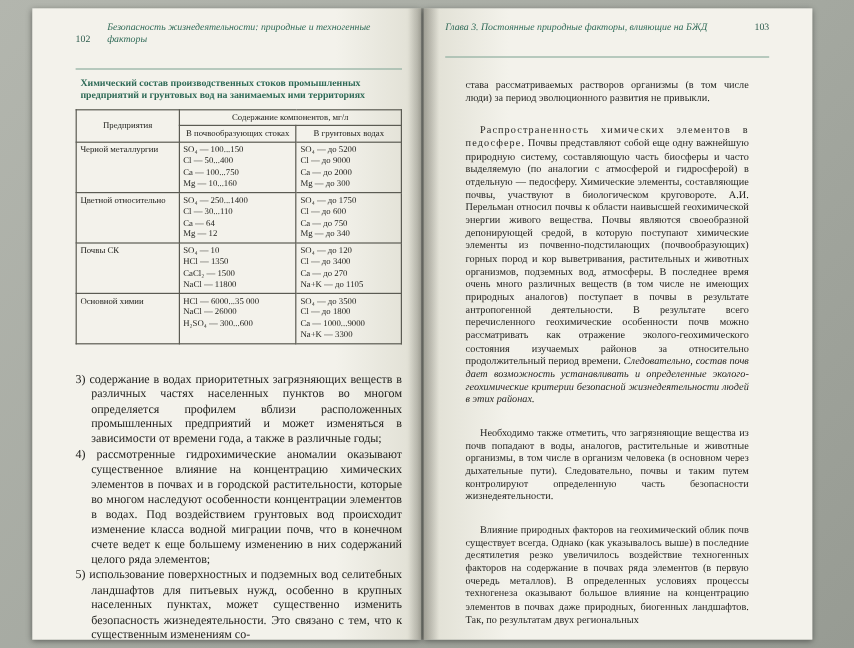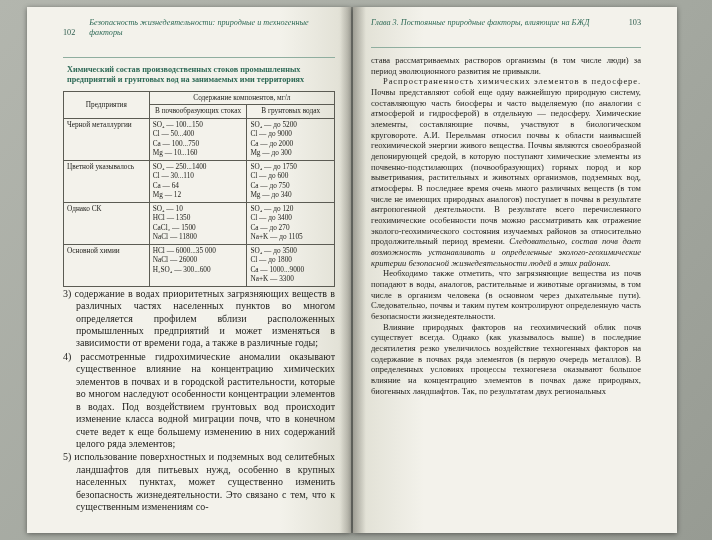--- a/index.html
+++ b/index.html
@@ -35,35 +35,35 @@
   .running-head .title { font-style: italic; flex: 1; }
   .running-head.rh-left .title { text-align: left; }
   .running-head.rh-right .title { text-align: left; }
   .pagenum { font-style: normal; color: #2f5d4e; }
 
   .table-caption { text-align: right; font-style: italic; color: #2f6a57; font-size: 8px; margin: 1px 2px 3px 0; }
   .table-title {
     text-align: left; font-weight: bold; color: #2f6a57;
     font-size: 8.2px; line-height: 1.3; margin: 0 4px 5px 4px;
   }
-  table.data { border-collapse: collapse; width: 100%; font-size: 7.3px; line-height: 1.3; color: #23231f; margin-bottom: 1px; }
+  table.data { border-collapse: collapse; width: 100%; font-size: 7.3px; line-height: 1.3; color: #23231f; margin-bottom: 24px; }
   table.data th, table.data td { border: 1px solid #5b5b53; padding: 1px 3px 2px 3px; vertical-align: top; }
   table.data th { font-weight: normal; text-align: center; vertical-align: middle; }
   td.pre { white-space: pre-line; }
   col.c-name  { width: 86px; }
   col.c-stoki { width: 98px; }
   col.c-grunt { width: 88px; }
 
   .item {
     font-size: 10px; line-height: 1.245; text-align: justify; color: #1e1e1b;
     margin: 1px 0 0 0; padding-left: 13px; text-indent: -13px;
   }
   .body-par {
     font-size: 8.55px; line-height: 1.25; text-align: justify; color: #1e1e1b;
-    margin: 0; text-indent: 12px;
+    margin: 17px; text-indent: 12px;
   }
   .body-par.no-indent { text-indent: 0; }
   .spaced { letter-spacing: 0.9px; }
   .ital { font-style: italic; }
 </style>
 </head>
 <body>
 
 <div class="scan">
 
@@ -98,32 +98,32 @@
             <td class="pre">SO₄ — 100...150
 Cl — 50...400
 Ca — 100...750
 Mg — 10...160</td>
             <td class="pre">SO₄ — до 5200
 Cl — до 9000
 Ca — до 2000
 Mg — до 300</td>
           </tr>
           <tr>
-            <td>Цветной указывалось</td>
+            <td>Цветной относительно</td>
             <td class="pre">SO₄ — 250...1400
 Cl — 30...110
 Ca — 64
 Mg — 12</td>
             <td class="pre">SO₄ — до 1750
 Cl — до 600
 Ca — до 750
 Mg — до 340</td>
           </tr>
           <tr>
-            <td>Однако СК</td>
+            <td>Почвы СК</td>
             <td class="pre">SO₄ — 10
 HCl — 1350
 CaCl₂ — 1500
 NaCl — 11800</td>
             <td class="pre">SO₄ — до 120
 Cl — до 3400
 Ca — до 270
 Na+K — до 1105</td>
           </tr>
           <tr>

